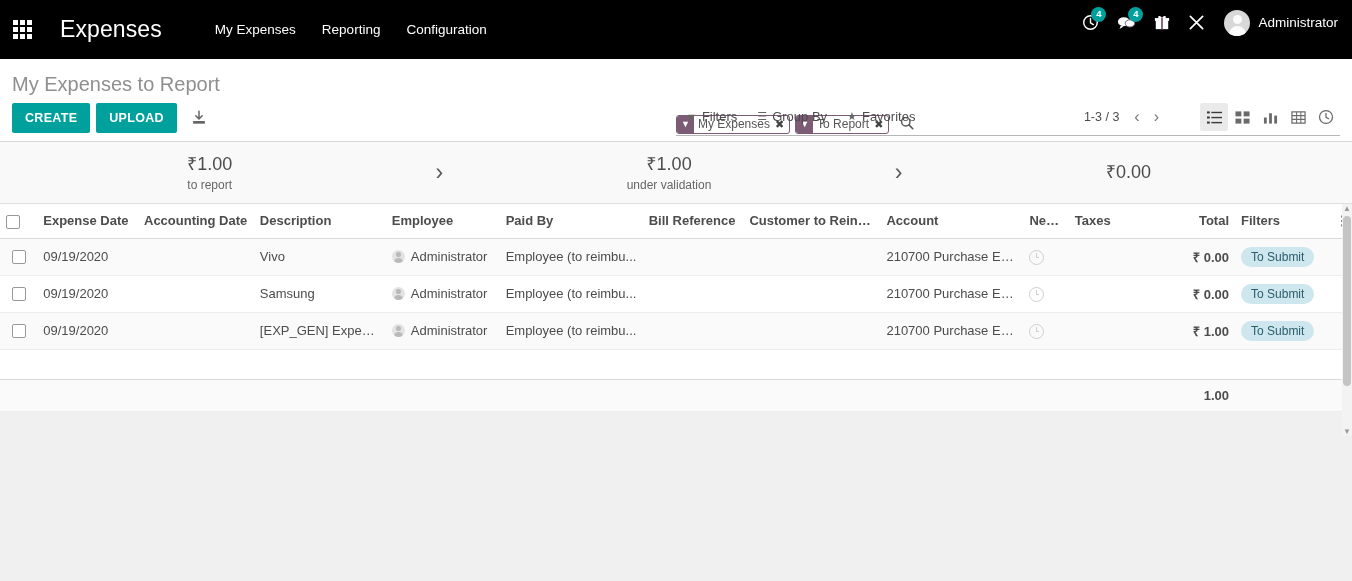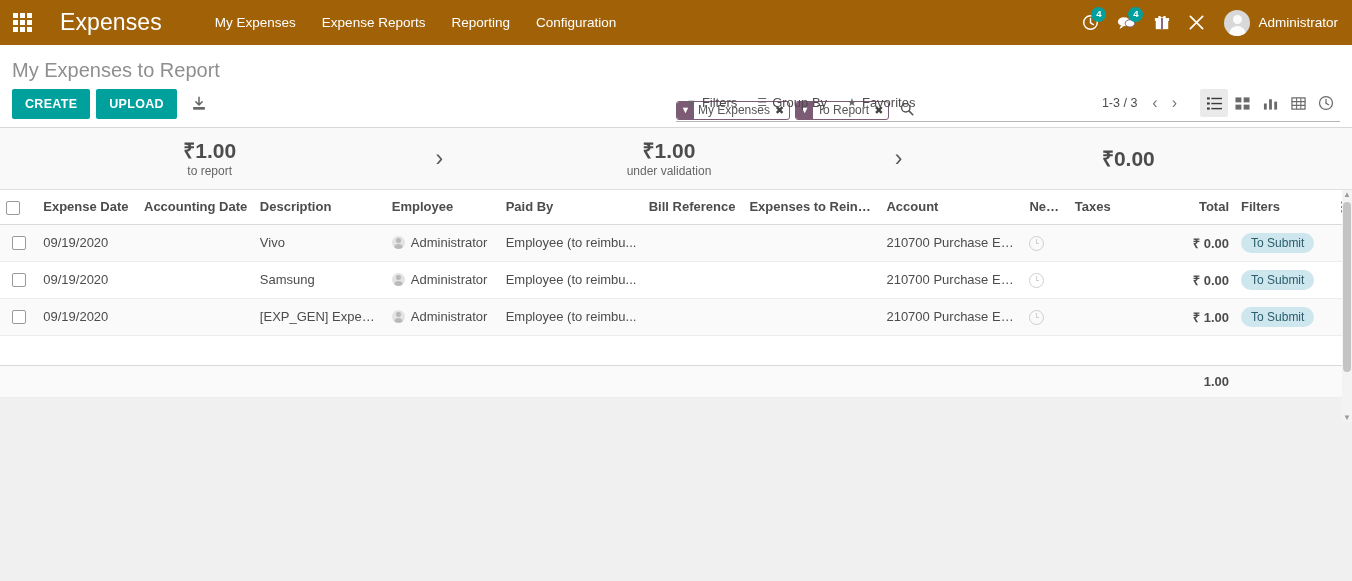--- a/index.html
+++ b/index.html
@@ -6,22 +6,22 @@
   html, body {
     width: 1352px; height: 581px;
     font-family: "Liberation Sans", sans-serif;
     background: #f0f0f0;
     overflow: hidden;
     -webkit-font-smoothing: antialiased;
   }
 
   
   .navbar {
-    height: 45px;
-    background: #a16207;
+    height: 59px;
+    background: #000000;
     display: flex;
     align-items: center;
     position: relative;
     color: #fff;
   }
   .apps-grid {
     width: 44px; height: 45px;
     display: flex; align-items: center; justify-content: center;
     cursor: pointer;
   }
@@ -247,21 +247,21 @@
     right: 12px;
     top: 6px;
     display: flex;
     align-items: center;
   }
   .pager {
     font-size: 12.5px;
     color: #4c4c4c;
     display: flex;
     align-items: center;
-    margin-right: 10px;
+    margin-right: 28px;
   }
   .pager-val { padding-right: 8px; white-space: nowrap; }
   .pager-btn {
     color: #777;
     font-size: 16px;
     padding: 0 7px;
     cursor: pointer;
     line-height: 1;
   }
   .view-switcher { display: flex; align-items: center; margin-left: 6px; }
@@ -283,24 +283,24 @@
     align-items: center;
     height: 62px;
     padding-right: 14px;
   }
   .status-cell {
     flex: 1;
     text-align: center;
     cursor: pointer;
   }
   .status-amount {
-    font-size: 21px;
+    font-size: 18px;
     color: #4c4c4c;
     line-height: 25px;
-    font-weight: 700;
+    font-weight: 400;
   }
   .status-label {
     font-size: 12px;
     color: #666;
     line-height: 16px;
   }
   .status-sep {
     flex: none;
     width: 40px;
     text-align: center;
@@ -466,21 +466,20 @@
         <i></i>
         <i></i>
         <i></i>
         <i></i>
         <i></i>
     </span>
   </div>
   <div class="brand">Expenses</div>
   <div class="menu">
     <div class="menu-item">My Expenses</div>
-    <div class="menu-item">Expense Reports</div>
     <div class="menu-item">Reporting</div>
     <div class="menu-item">Configuration</div>
   </div>
 
   <div class="sysnav">
     <div class="sys-icon">
       <svg width="17" height="17" viewBox="0 0 20 20" aria-hidden="true">
         <circle cx="10" cy="10" r="8" fill="none" stroke="#fff" stroke-width="1.7"></circle>
         <path d="M10 5.2V10.4l3.4 2" fill="none" stroke="#fff" stroke-width="1.7" stroke-linecap="round"></path>
       </svg>
@@ -651,21 +650,21 @@
       <tr>
         <th class="cbcol">
           <span class="cb"></span>
         </th>
         <th>Expense Date</th>
         <th>Accounting Date</th>
         <th>Description</th>
         <th>Employee</th>
         <th>Paid By</th>
         <th>Bill Reference</th>
-        <th>Expenses to Reinv...</th>
+        <th>Customer to Reinv...</th>
         <th>Account</th>
         <th>Next Activity</th>
         <th>Taxes</th>
         <th class="num">Total</th>
         <th>Filters</th>
         <th class="opt-col">⋮</th>
       </tr>
     </thead>
     <tbody>
       <tr>

